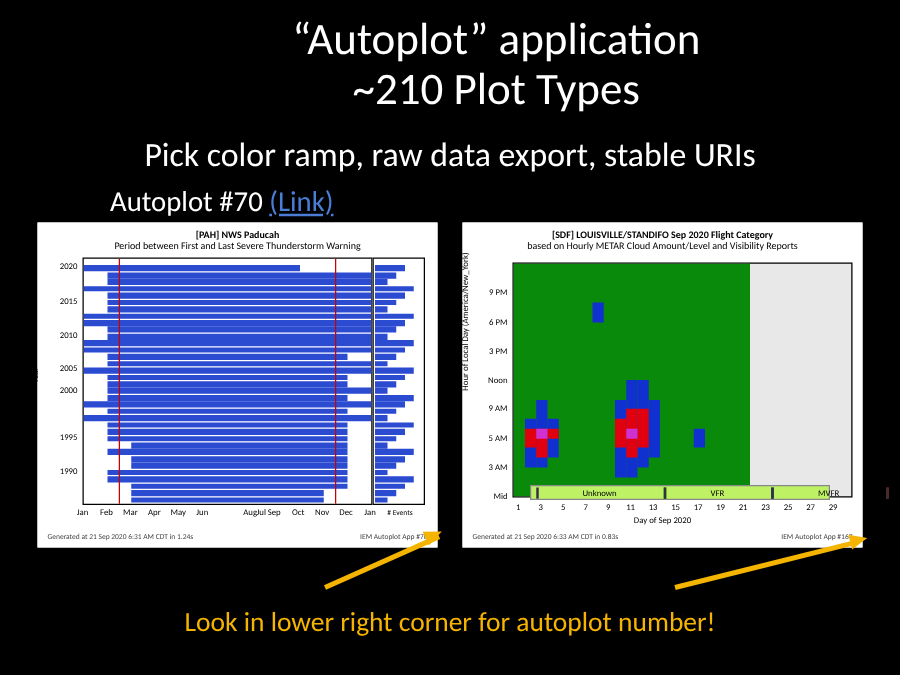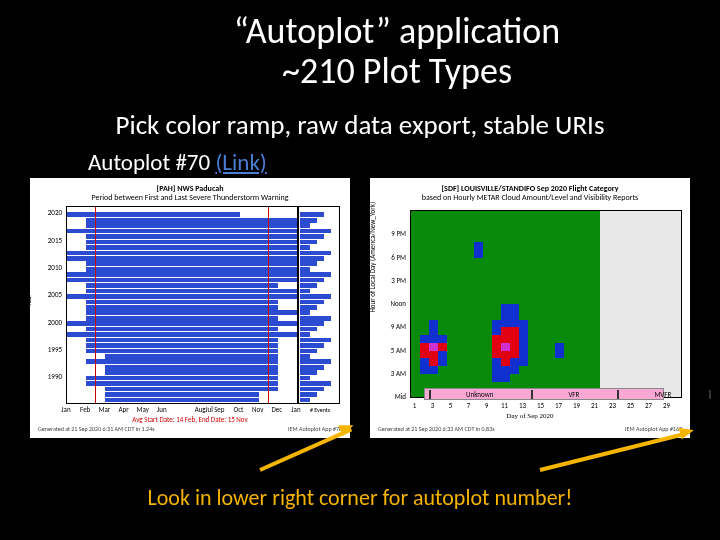--- a/index.html
+++ b/index.html
@@ -207,39 +207,38 @@
     color: #000;
     transform: translateX(-50%);
   }
   #chart167 .xaxis-title {
     position: absolute;
     bottom: 14px;
     left: 0; width: 100%;
     text-align: center;
     font-size: 7px;
     color: #000;
-    font-family: Liberation Serif, serif;
   }
   #chart167 .yaxis-title {
     position: absolute;
     left: -2px;
     top: 50%;
     transform: rotate(-90deg);
     transform-origin: left center;
     font-size: 7px;
     color: #000;
     white-space: nowrap;
   }
   #chart167 .legend {
     position: absolute;
     bottom: 34px;
     left: 50px;
     width: 240px;
     height: 12px;
-    background: #f9a8d4;
+    background: #bef264;
     border: 1px solid #888;
     display: flex;
     align-items: center;
     font-size: 7px;
     color: #000;
     padding: 0 4px;
     box-sizing: border-box;
     gap: 32px;
   }
   #chart167 .legend .sw {
@@ -377,26 +376,25 @@
         <div class="sidebar-row" style="top: 43.5556px; height: 4.62778px; width: 31px;"></div>
         <div class="sidebar-row" style="top: 38.1111px; height: 4.62778px; width: 10px;"></div>
         <div class="sidebar-row" style="top: 32.6667px; height: 4.62778px; width: 17px;"></div>
         <div class="sidebar-row" style="top: 27.2222px; height: 4.62778px; width: 24px;"></div>
         <div class="sidebar-row" style="top: 21.7778px; height: 4.62778px; width: 31px;"></div>
         <div class="sidebar-row" style="top: 16.3333px; height: 4.62778px; width: 10px;"></div>
         <div class="sidebar-row" style="top: 10.8889px; height: 4.62778px; width: 17px;"></div>
         <div class="sidebar-row" style="top: 5.44444px; height: 4.62778px; width: 24px;"></div>
       </div>
     <div class="side-xlab"># Events</div>
-    <div class="footer-red">Avg Start Date: 14 Feb, End Date: 15 Nov</div>
     <div class="footer-gray">Generated at 21 Sep 2020 6:31 AM CDT in 1.24s</div>
     <div class="footer-gray-r">IEM Autoplot App #70</div>
   <div class="ylab" style="top: 189.778px;">1990</div>
       <div class="ylab" style="top: 162.556px;">1995</div>
-      <div class="ylab" style="top: 136px;">2000</div>
+      <div class="ylab" style="top: 125px;">2000</div>
       <div class="ylab" style="top: 108.111px;">2005</div>
       <div class="ylab" style="top: 80.8889px;">2010</div>
       <div class="ylab" style="top: 53.6667px;">2015</div>
       <div class="ylab" style="top: 26.4444px;">2020</div>
       <div class="xlab" style="left: 32px;">Jan</div>
       <div class="xlab" style="left: 51.1667px;">Feb</div>
       <div class="xlab" style="left: 70.3333px;">Mar</div>
       <div class="xlab" style="left: 89.5px;">Apr</div>
       <div class="xlab" style="left: 108.667px;">May</div>
       <div class="xlab" style="left: 127.833px;">Jun</div>

